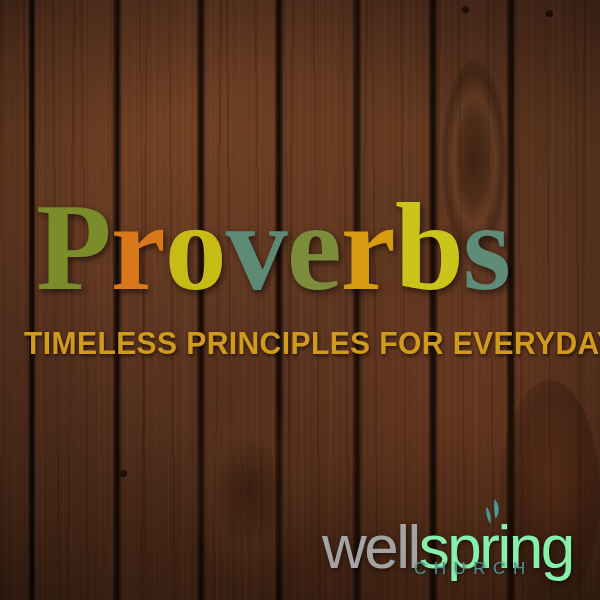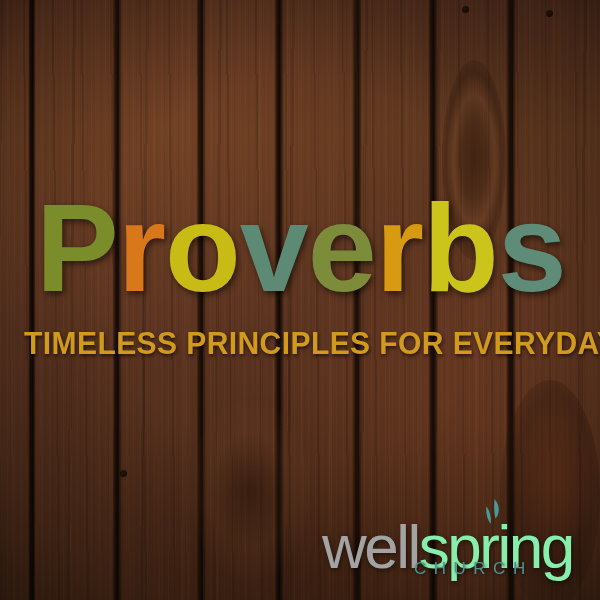--- a/index.html
+++ b/index.html
@@ -150,20 +150,21 @@
   .title {
     position: absolute;
     left: 36px;
     top: 186px;
     font-size: 124px;
     font-weight: bold;
     letter-spacing: -1px;
     line-height: 1;
     white-space: nowrap;
     text-shadow: 2px 3px 6px rgba(0,0,0,0.55);
+    font-family: Liberation Serif, serif;
   }
   .title span { display: inline-block; }
 
   .subtitle {
     position: absolute;
     left: 24px;
     top: 328px;
     width: 552px;
     font-size: 31px;
     font-weight: bold;

